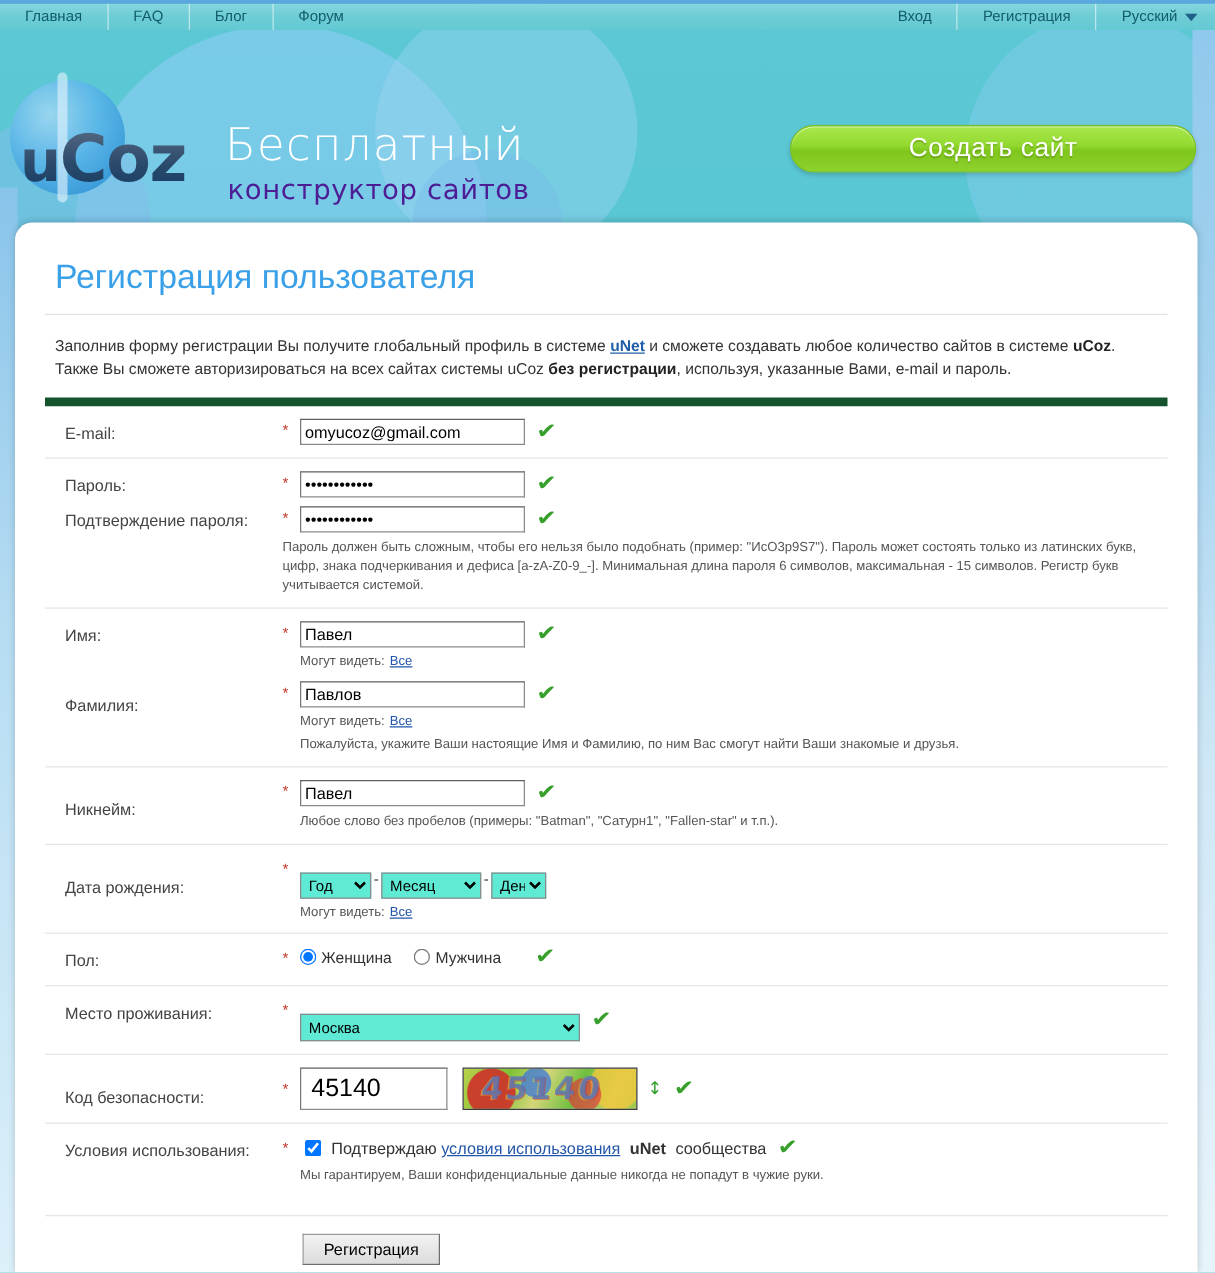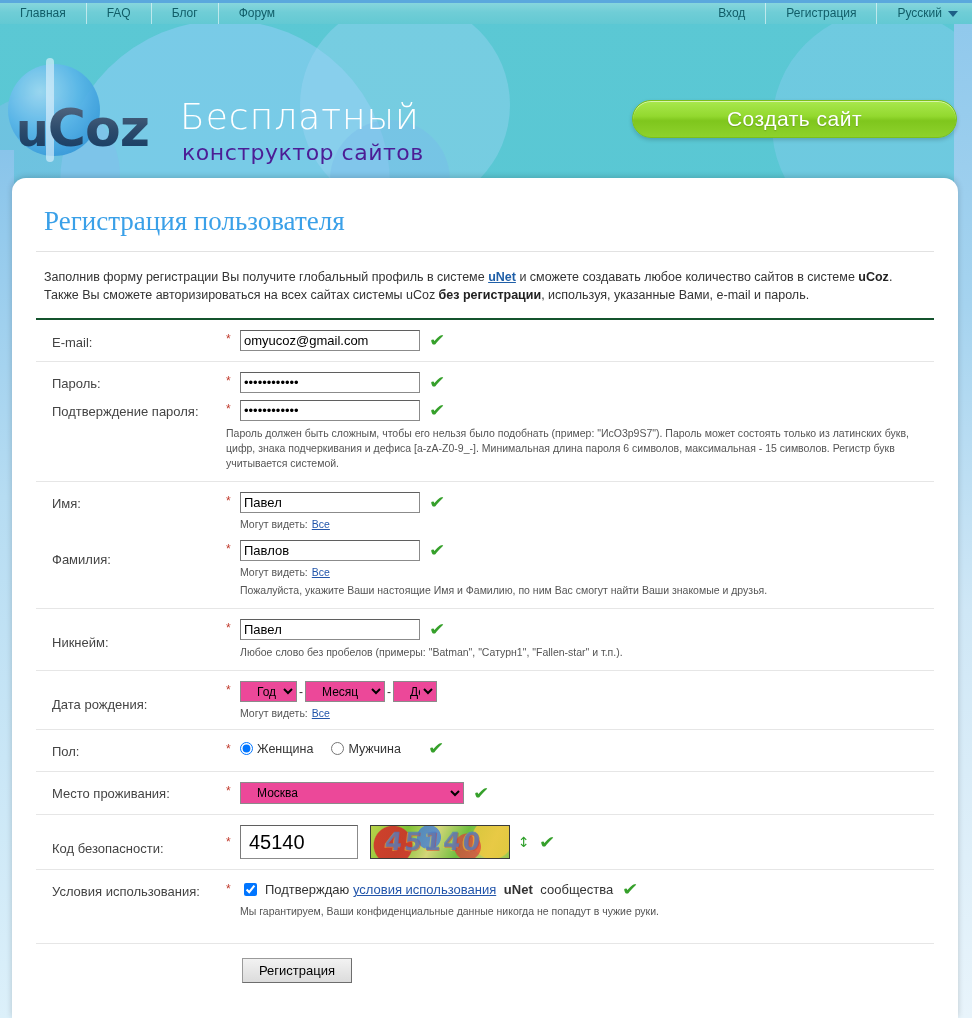--- a/index.html
+++ b/index.html
@@ -105,39 +105,39 @@
     position:absolute; left:12px; top:178px; width:946px; height:840px;
     background:#ffffff;
     border-radius: 14px 14px 0 0;
     box-shadow: 0 -1px 6px rgba(0,0,0,.18);
     z-index: 3;
     overflow:hidden;
   }
   .page-title {
     margin: 28px 0 0 32px;
     font-size: 27px; color:#3aa0e8; font-weight:normal;
-    font-family:Liberation Serif, serif;
+    font-family:Liberation Sans, sans-serif;
   }
   .title-rule { margin: 14px 24px 0 24px; border-top:1px solid #e2e2e2; }
   .intro {
     margin: 16px 32px 0 32px; width: 880px;
     font-size: 12.5px; color:#333; line-height:18px;
   }
   .intro a { color:#1f5fa8; font-weight:bold; }
   .intro b { color:#222; }
 
   
   .form { margin: 14px 24px 0 24px; }
   .row {
     display:flex; align-items:flex-start;
     border-top: 1px solid #e6e6e6;
     padding: 10px 0 10px 0;
     min-height: 42px;
   }
-  .row.first { border-top: 2px solid #14532d; align-items: center; }
+  .row.first { border-top: 7px solid #14532d; }
   .lbl {
     width: 190px; flex:0 0 190px;
     font-size: 13px; color:#444; padding-top: 4px; padding-left: 16px;
   }
   .lbl.mid { padding-top: 16px; }
   .fields { flex:1; }
   .fieldline { display:flex; align-items:center; }
   .star { color:#c0392b; font-size:12px; width:10px; display:inline-block; margin-right:4px; }
   .star-top { align-self:flex-start; padding-top:2px; }
 
@@ -157,21 +157,21 @@
     font-size: 10.5px; color:#555; margin-top: 5px; line-height: 15px;
     max-width: 700px;
   }
   .hint.wide { max-width: 715px; }
   .hint a, .seelink { color:#2255aa; text-decoration:underline; font-size:10.5px; }
   .seerow { margin-top:5px; font-size:10.5px; color:#555; }
   .seerow .seelink { margin-left:4px; }
 
   select.sel {
     height: 21px; font-size: 12px; font-family:"Liberation Sans", sans-serif;
-    border:1px solid #8b8b8b; background:#ec4899; color:#000; padding-left:12px;
+    border:1px solid #8b8b8b; background:#5eead4; color:#000; padding-left:2px;margin-top:12px;
   }
   select.year  { width: 57px; }
   select.month { width: 80px; }
   select.day   { width: 44px; }
   select.city  { width: 224px; height:22px; font-size:12px; }
   .dash { margin: 0 2px; color:#333; font-size:12px; }
 
   .radio-wrap { display:flex; align-items:flex-start; font-size:12.5px; color:#333; }
   .radio-wrap label { margin-right:18px; display:flex; align-items:center; cursor:pointer; }
   .radio-wrap input { margin: 0 4px 0 0; }

